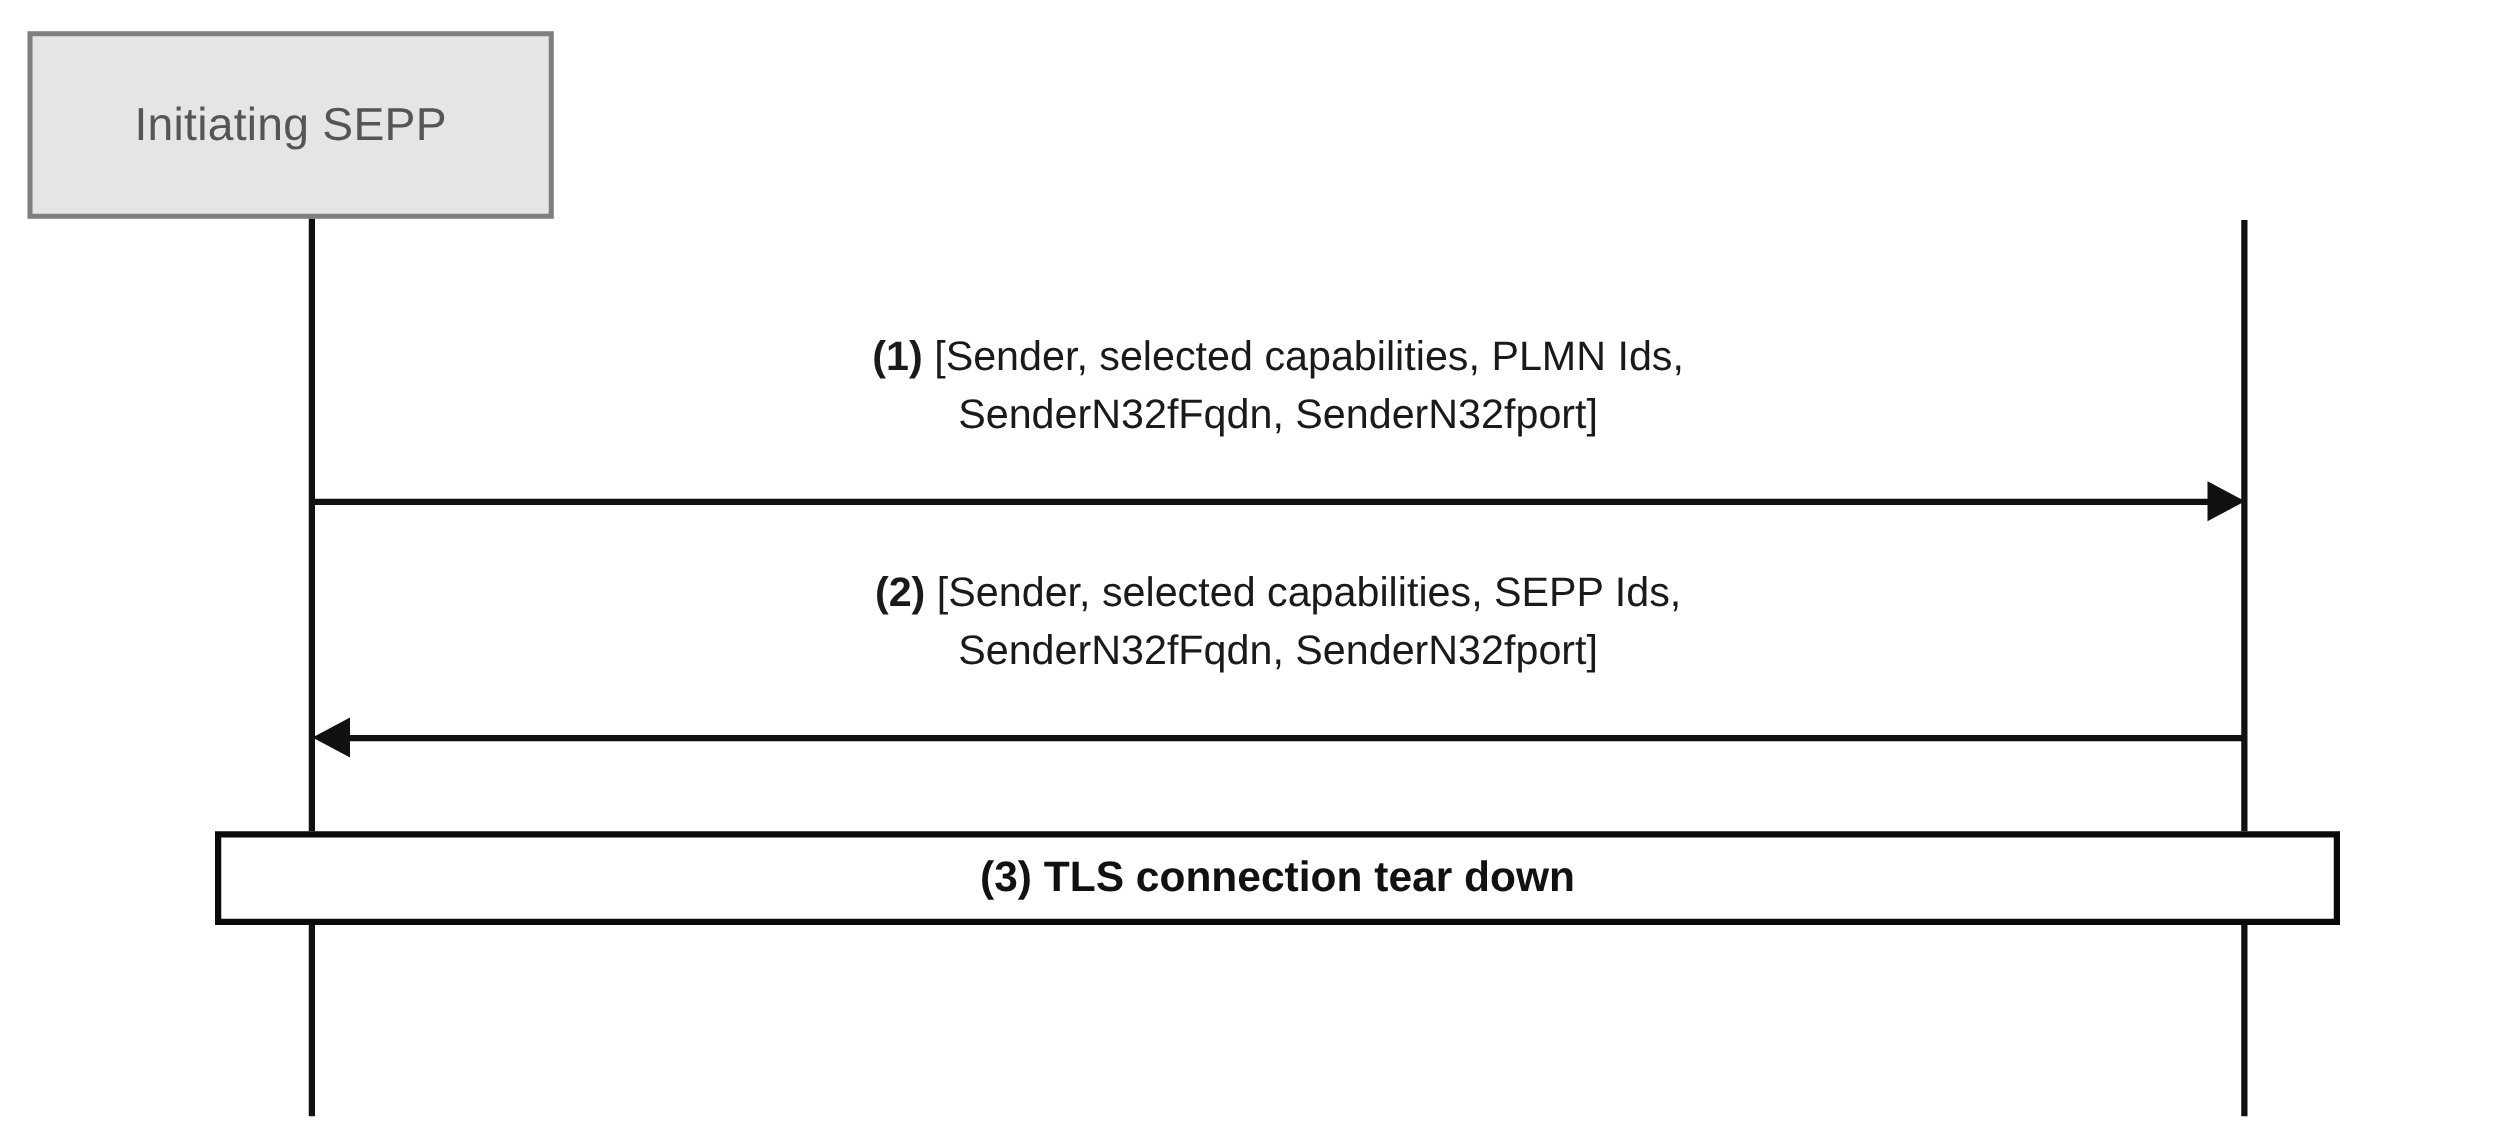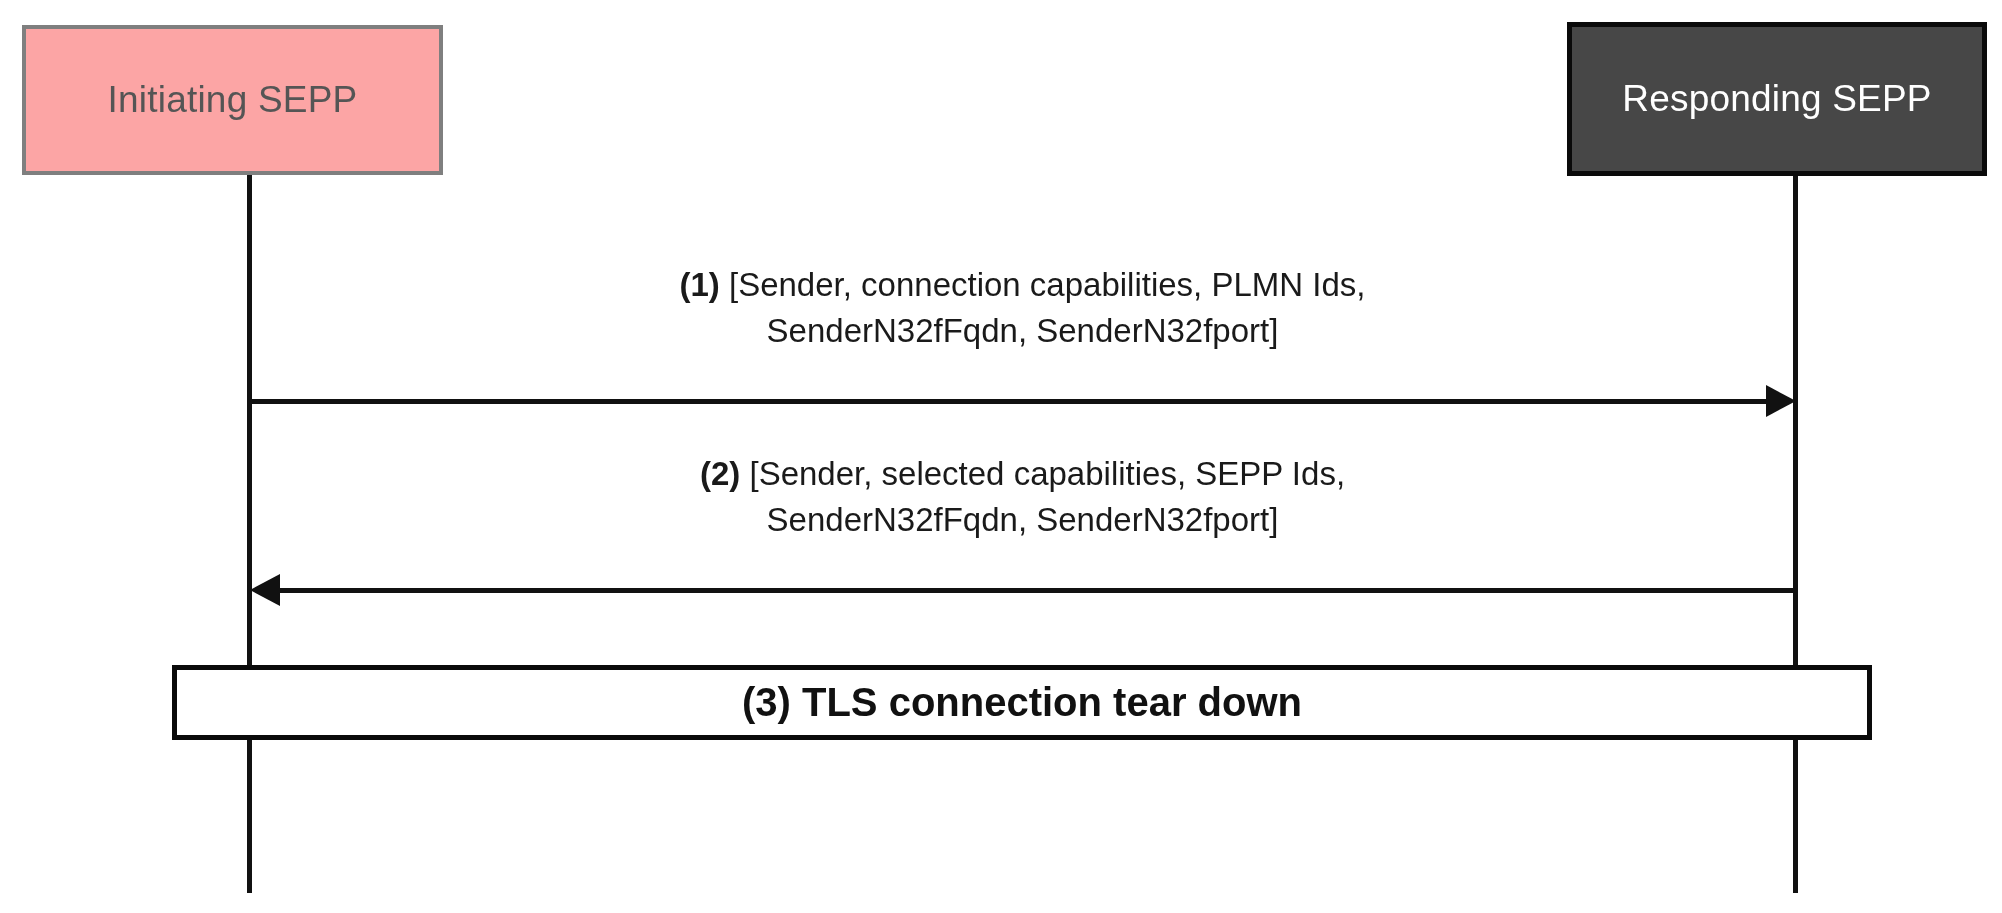--- a/index.html
+++ b/index.html
@@ -29,21 +29,21 @@
     font-size: 37px;
     line-height: 1.1;
     letter-spacing: 0.2px;
     white-space: nowrap;
   }
   .participant.initiating {
     left: 22px;
     top: 25px;
     width: 421px;
     height: 150px;
-    background: #fca5a5;
+    background: #e5e5e5;
     border: 4px solid #7f7f7f;
     color: #555555;
   }
   .participant.responding {
     left: 1567px;
     top: 22px;
     width: 420px;
     height: 154px;
     background: #474747;
     border: 5px solid #0a0a0a;
@@ -107,43 +107,40 @@
     box-sizing: border-box;
     left: 172px;
     top: 665px;
     width: 1700px;
     height: 75px;
     background: #ffffff;
     border: 5px solid #0a0a0a;
     display: flex;
     align-items: center;
     justify-content: center;
-    font-size: 40px;
+    font-size: 34px;
     font-weight: bold;
     color: #111111;
     white-space: nowrap;
   }
 </style>
 </head>
 <body>
 
 <div id="diagram">
 
   <div class="participant initiating">
     <span>Initiating SEPP</span>
   </div>
 
-  <div class="participant responding">
-    <span>Responding SEPP</span>
-  </div>
 
   <div class="lifeline left"></div>
   <div class="lifeline right"></div>
 
-  <div class="msg-label" id="msg1-label"><span class="seq">(1)</span><span> [Sender, connection capabilities, PLMN Ids,
+  <div class="msg-label" id="msg1-label"><span class="seq">(1)</span><span> [Sender, selected capabilities, PLMN Ids,
 SenderN32fFqdn, SenderN32fport]</span></div>
   <div class="msg-line" id="msg1-line"></div>
   <div class="arrowhead right" id="msg1-arrow"></div>
 
   <div class="msg-label" id="msg2-label"><span class="seq">(2)</span><span> [Sender, selected capabilities, SEPP Ids,
 SenderN32fFqdn, SenderN32fport]</span></div>
   <div class="msg-line" id="msg2-line"></div>
   <div class="arrowhead left" id="msg2-arrow"></div>
 
   <div class="note-box">

